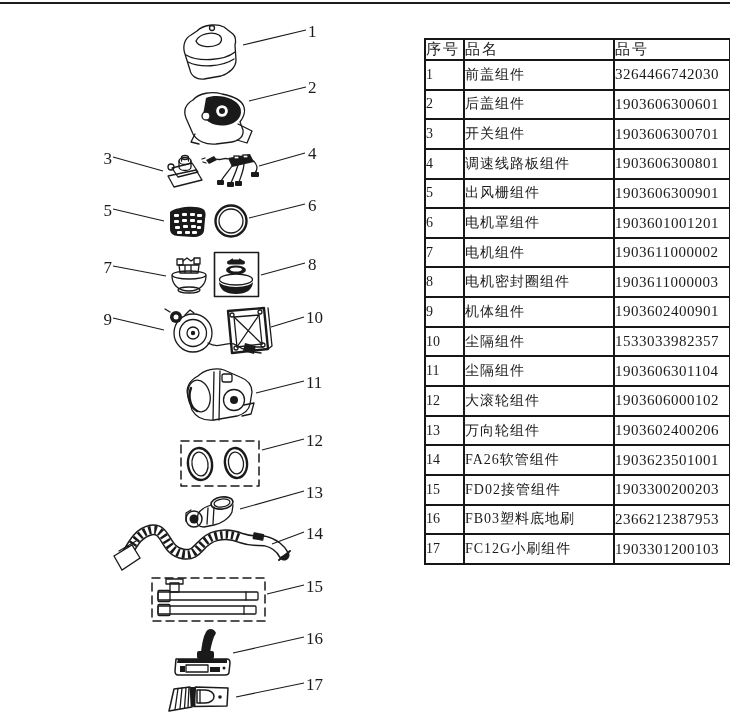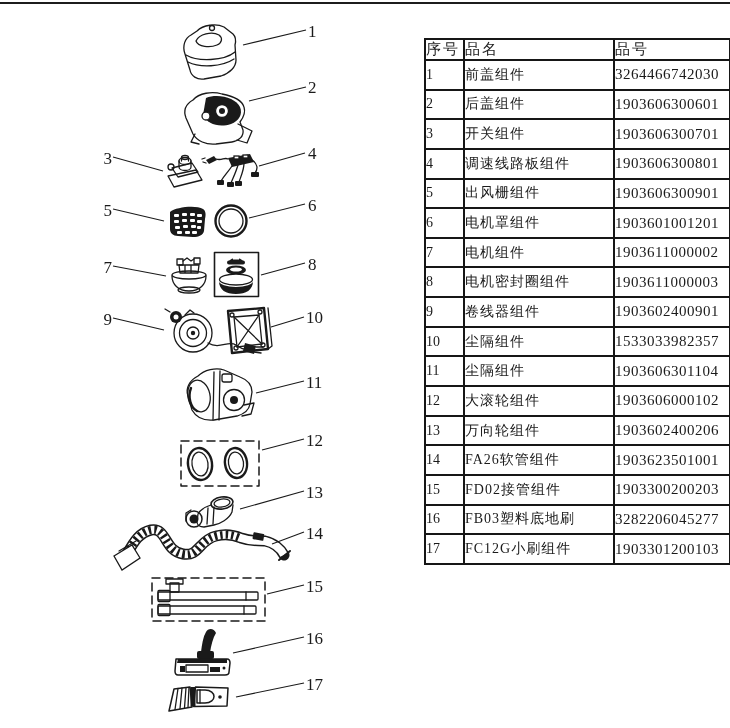--- a/index.html
+++ b/index.html
@@ -313,21 +313,21 @@
           <td class="name">电机组件</td>
           <td class="code">1903611000002</td>
         </tr>
         <tr>
           <td class="no">8</td>
           <td class="name">电机密封圈组件</td>
           <td class="code">1903611000003</td>
         </tr>
         <tr>
           <td class="no">9</td>
-          <td class="name">卷线器组件</td>
+          <td class="name">机体组件</td>
           <td class="code">1903602400901</td>
         </tr>
         <tr>
           <td class="no">10</td>
           <td class="name">尘隔组件</td>
           <td class="code">1533033982357</td>
         </tr>
         <tr>
           <td class="no">11</td>
           <td class="name">尘隔组件</td>
@@ -349,21 +349,21 @@
           <td class="code">1903623501001</td>
         </tr>
         <tr>
           <td class="no">15</td>
           <td class="name">FD02接管组件</td>
           <td class="code">1903300200203</td>
         </tr>
         <tr>
           <td class="no">16</td>
           <td class="name">FB03塑料底地刷</td>
-          <td class="code">3282206045277</td>
+          <td class="code">2366212387953</td>
         </tr>
         <tr>
           <td class="no">17</td>
           <td class="name">FC12G小刷组件</td>
           <td class="code">1903301200103</td>
         </tr>
       </tbody>
   </table>
 </div>
 

